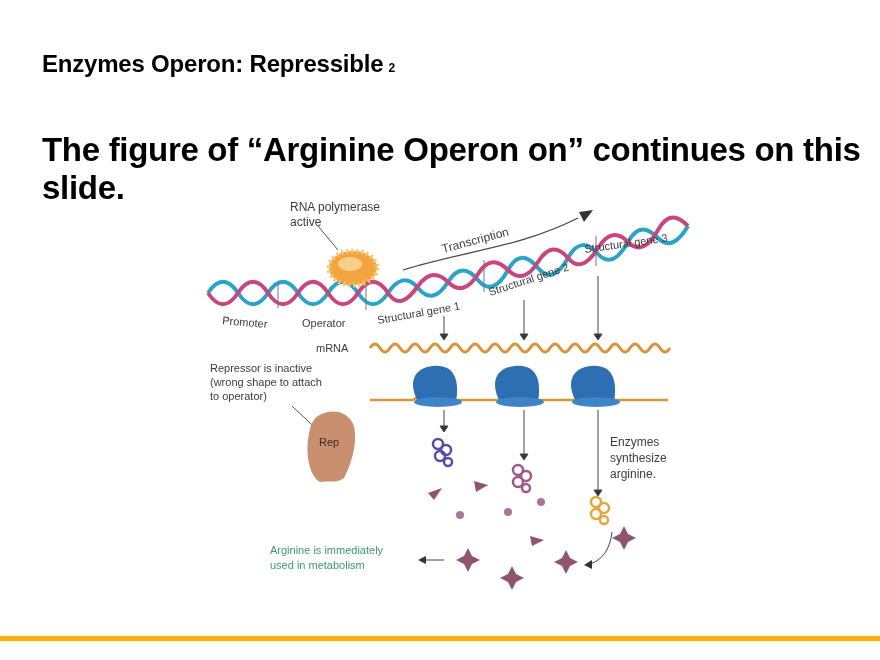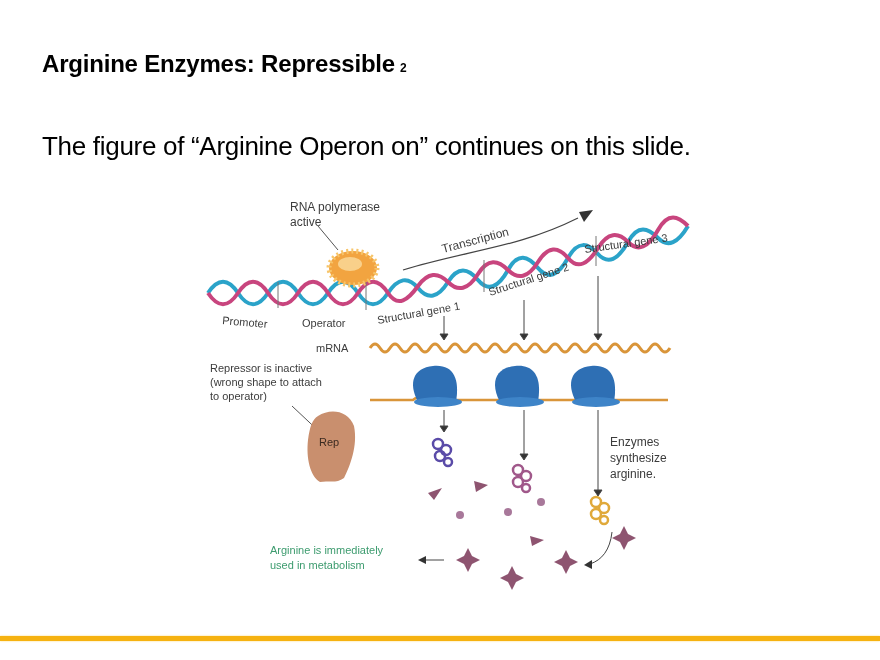--- a/index.html
+++ b/index.html
@@ -1,28 +1,28 @@
 <!DOCTYPE html>
 <html><head>
 <meta charset="utf-8">
 <style>
   html, body { margin: 0; padding: 0; background: #ffffff; }
   body { width: 880px; height: 660px; position: relative; overflow: hidden; font-family: "Liberation Sans", sans-serif; }
   .title { position: absolute; left: 42px; top: 50px; font-size: 24px; font-weight: bold; color: #000; letter-spacing: -0.2px; }
   .title .sub { font-size: 12px; font-weight: bold; margin-left: 5px; }
-  .body-text { position: absolute; left: 42px; top: 131px; font-size: 26px; color: #000; letter-spacing: -0.3px; }
+  .body-text { position: absolute; left: 42px; top: 131px; font-size: 33px; color: #000; letter-spacing: -0.3px; font-weight: bold; }
   .figure { position: absolute; left: 198px; top: 188px; width: 690px; height: 420px; }
   .figure svg { width: 100%; height: 100%; }
   .bottom-bar { position: absolute; left: 0; top: 636px; width: 880px; height: 5px; background: #F6B210; box-shadow: 0 0 2px #FBD56A; }
   .lbl { font-family: "Liberation Sans", sans-serif; fill: #3c3c3c; }
 </style>
 </head>
 <body>
 
-<div class="title"><span>Arginine Enzymes: Repressible</span><span class="sub">2</span></div>
+<div class="title"><span>Enzymes Operon: Repressible</span><span class="sub">2</span></div>
 
 <div class="body-text">The figure of “Arginine Operon on” continues on this slide.</div>
 
 <div class="figure">
 <svg viewBox="0 0 690 420" xmlns="http://www.w3.org/2000/svg">
 
   <g>
     <path d="M10,105 C20,90 30,90 40,105 S60,120 70,105 S90,90 100,105 S120,120 130,105 S150,90 160,105 S180,120 190,105 S210,88 220,100 S240,110 250,94 S270,80 280,92 S300,100 310,82 S330,68 340,80 S360,88 370,70 S390,55 400,66 S420,72 430,54 S450,40 460,50 S480,55 490,38" fill="none" stroke="#2BA3C9" stroke-width="4"></path>
     <path d="M10,105 C20,120 30,120 40,105 S60,90 70,105 S90,120 100,105 S120,90 130,105 S150,120 160,105 S180,90 190,105 S210,112 220,98 S240,84 250,94 S270,102 280,86 S300,72 310,82 S330,90 340,74 S360,58 370,70 S390,76 400,60 S420,44 430,54 S450,60 460,42 S480,28 490,38" fill="none" stroke="#C8457E" stroke-width="4"></path>
     <line x1="80" y1="94" x2="80" y2="120" stroke="#777" stroke-width="1"></line>

